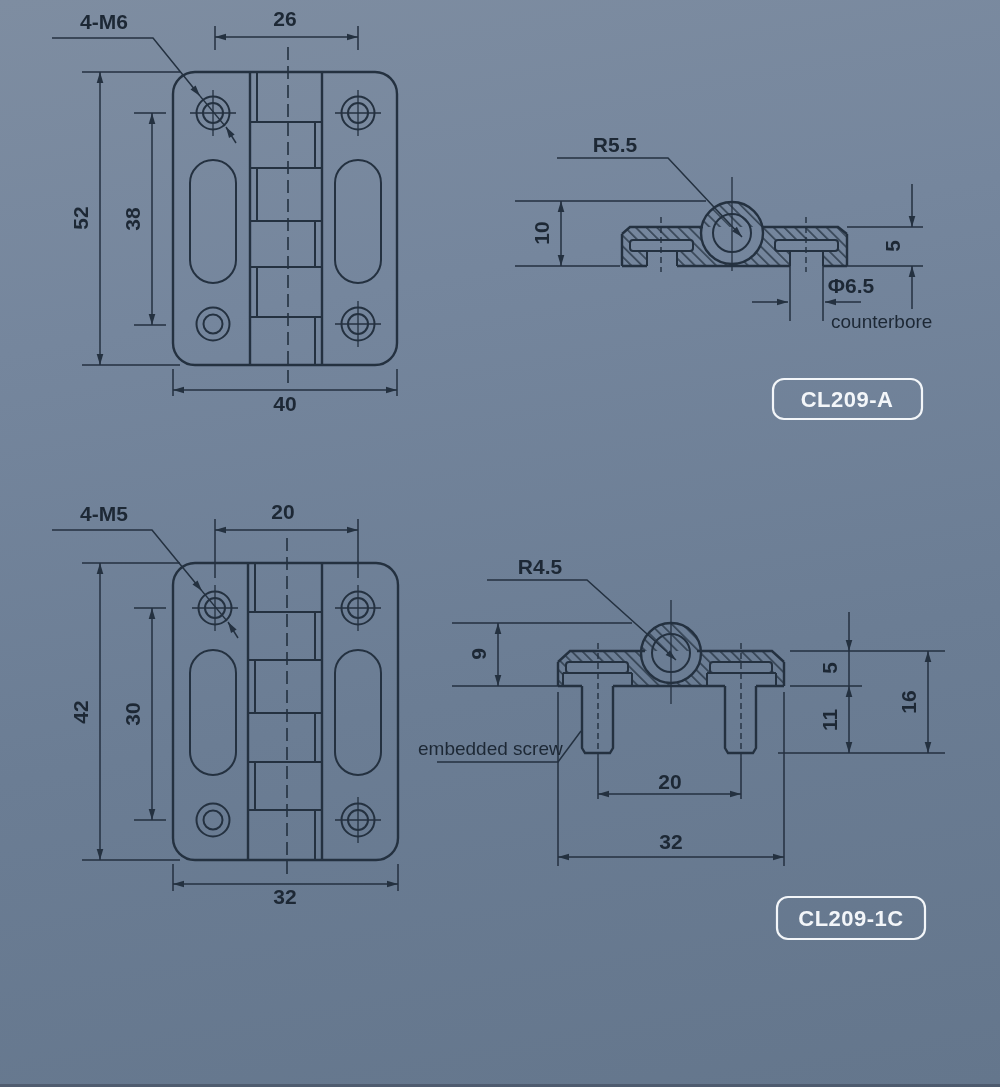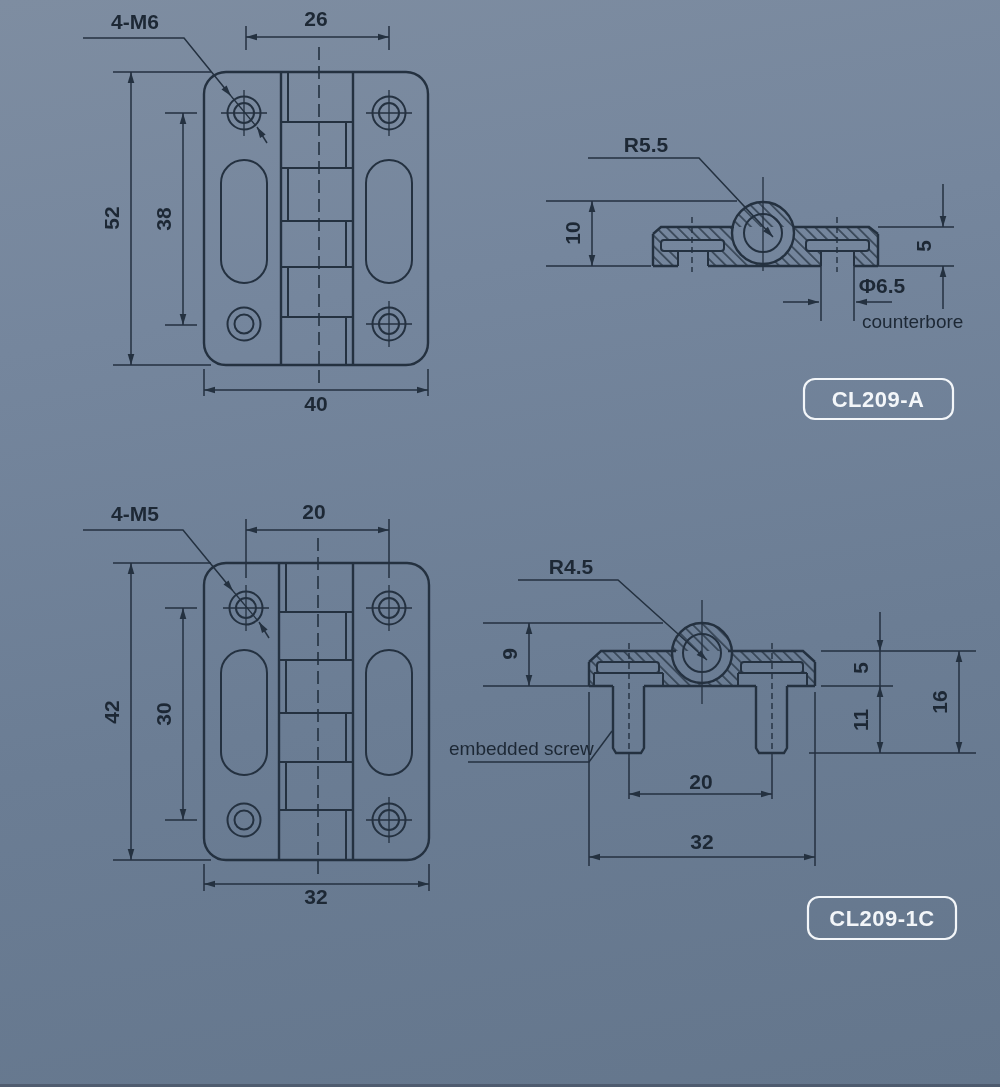--- a/index.html
+++ b/index.html
@@ -5,21 +5,20 @@
   html,body{margin:0;padding:0;}
   body{
     width:1000px;height:1087px;
     font-family:"Liberation Sans",sans-serif;
   }
   .canvas{
     position:relative;width:1000px;height:1087px;overflow:hidden;
     background:linear-gradient(170deg,#7e8da1 0%,#75869d 28%,#6b7d94 62%,#64768c 100%);
     border-bottom:3px solid rgba(24,34,50,.45);
     box-sizing:border-box;
-    padding-left:31px;
   }
   svg{display:block}
   .ln{stroke:#243140;fill:none;stroke-width:2.4px;}
   .md{stroke:#243140;fill:none;stroke-width:2px;}
   .tn{stroke:#243140;fill:none;stroke-width:1.5px;}
   .xt{stroke:#243140;fill:none;stroke-width:1.3px;}
   .dsh1{stroke:#243140;fill:none;stroke-width:1.6px;stroke-dasharray:13 6;}
   .dsh2{stroke:#243140;fill:none;stroke-width:1.4px;stroke-dasharray:6 4;}
   text.dim{font-weight:bold;font-size:21px;fill:#1d2835;text-anchor:middle;}
   text.note{font-size:19px;fill:#1d2835;}

